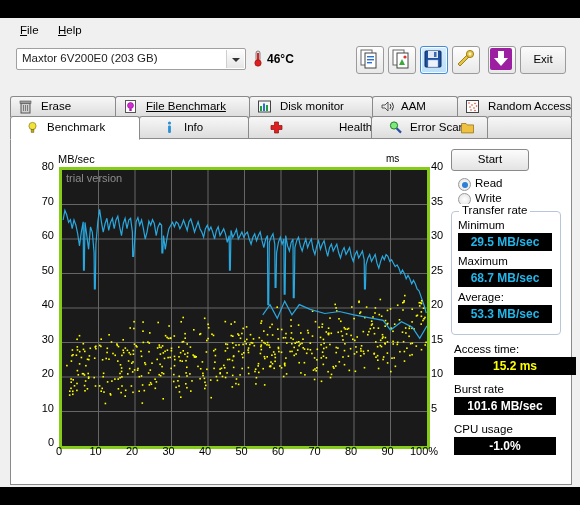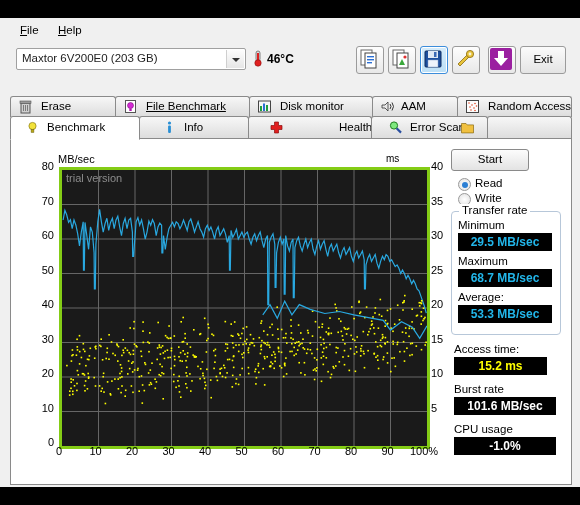--- a/index.html
+++ b/index.html
@@ -919,21 +919,21 @@
     <div class="fld-lbl" style="left:447px;top:80px;">Minimum</div>
     <div class="lcd cyan" style="left:447px;top:94px;width:94px;">29.5 MB/sec</div>
 
     <div class="fld-lbl" style="left:447px;top:116px;">Maximum</div>
     <div class="lcd cyan" style="left:447px;top:130px;width:94px;">68.7 MB/sec</div>
 
     <div class="fld-lbl" style="left:447px;top:152px;">Average:</div>
     <div class="lcd cyan" style="left:447px;top:166px;width:94px;">53.3 MB/sec</div>
 
     <div class="fld-lbl" style="left:443px;top:204px;">Access time:</div>
-    <div class="lcd yellow" style="left:443px;top:218px;width:93px;">15.2 ms</div>
+    <div class="lcd yellow" style="left:443px;top:218px;width:122px;">15.2 ms</div>
 
     <div class="fld-lbl" style="left:443px;top:244px;">Burst rate</div>
     <div class="lcd white" style="left:443px;top:258px;width:102px;">101.6 MB/sec</div>
 
     <div class="fld-lbl" style="left:443px;top:284px;">CPU usage</div>
     <div class="lcd white" style="left:443px;top:298px;width:102px;">-1.0%</div>
 
   </div>
 </div>
 </div>

